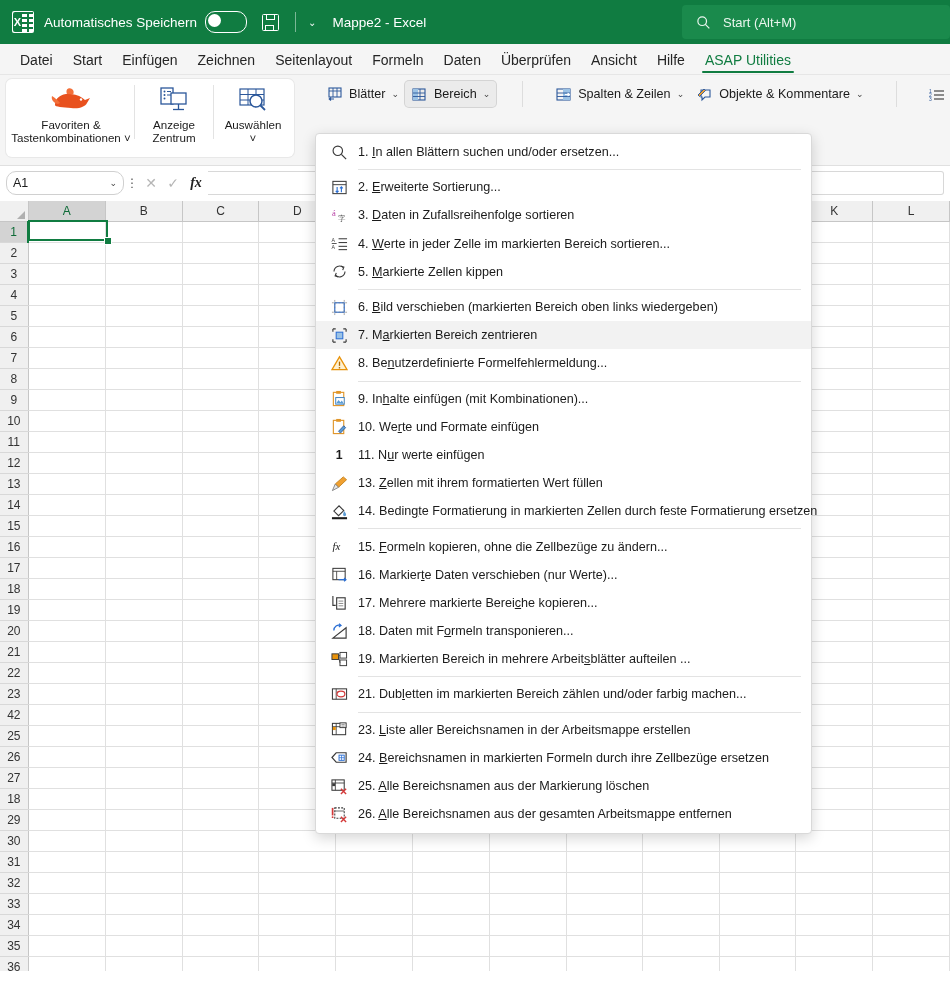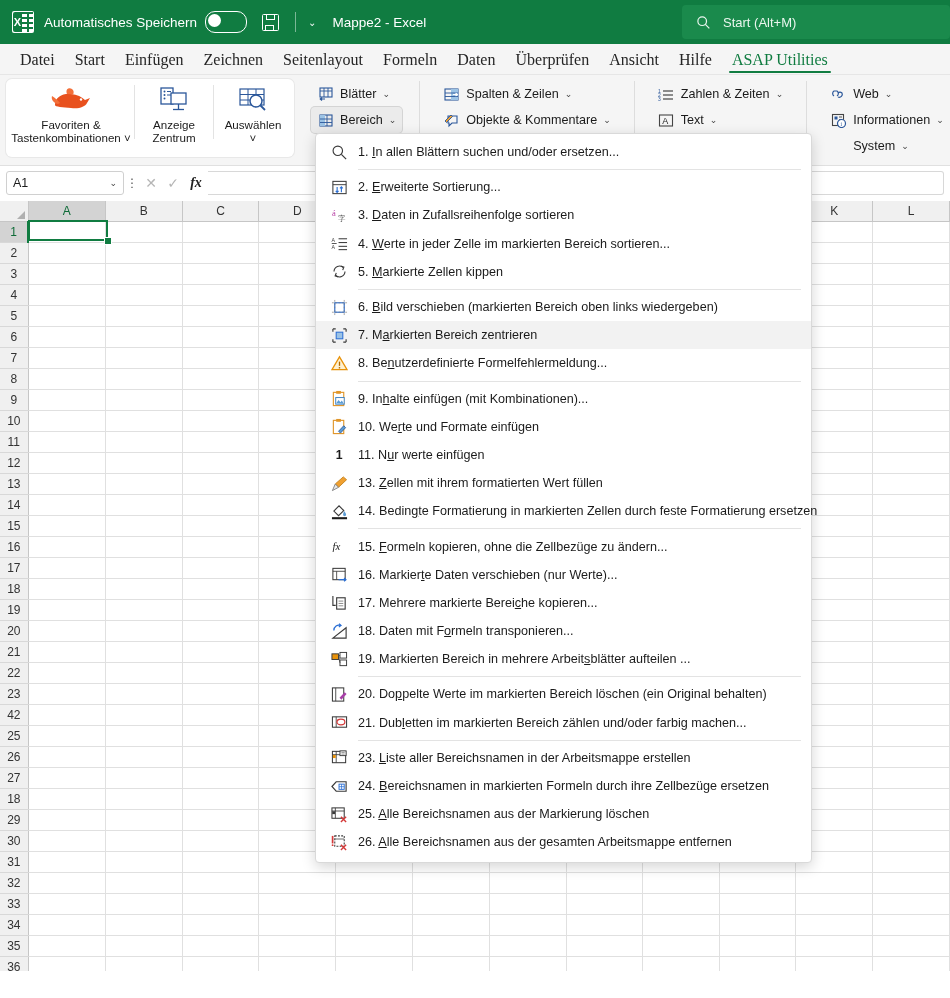--- a/index.html
+++ b/index.html
@@ -56,22 +56,22 @@
   }
   .searchbox .mag{margin-left:14px;margin-right:12px;}
   .searchbox .ph{font-size:13px;}
 
   
   .tabstrip{
     height:30px;background:#f5f5f5;display:flex;align-items:flex-end;
     padding-left:10px;border-bottom:1px solid #e6e6e6;
   }
   .tab{
-    padding:0 10px;height:28px;line-height:28px;font-size:16px;color:#252525;
-    position:relative;white-space:nowrap;cursor:default;font-family:Liberation Serif, serif;
+    padding:0 10px;height:28px;line-height:28px;font-size:14px;color:#252525;
+    position:relative;white-space:nowrap;cursor:default;
   }
   .tab.active{color:#107c41;font-weight:400;}
   .tab.active::after{
     content:"";position:absolute;left:7px;right:7px;bottom:1px;height:2.2px;
     background:#107c41;border-radius:2px;
   }
 
   
   .ribbon{
     height:90px;background:#f5f5f5;position:relative;
@@ -90,34 +90,34 @@
   .big-btn .bico{height:34px;display:flex;align-items:center;justify-content:center;}
   .big-btn .blabel{
     font-size:11.6px;text-align:center;line-height:13px;color:#1b1b1b;margin-top:1px;
   }
   .grp-div{width:1px;background:#e3e3e3;margin:6px 0 18px 0;}
   .grp-caption{
     position:absolute;bottom:2px;left:0;right:0;text-align:center;
     font-size:11px;color:#444;
   }
   .rib-cols{display:flex;align-items:flex-start;margin-top:6px;}
-  .rib-col{display:flex;flex-direction:column;padding:0 17px;}
+  .rib-col{display:flex;flex-direction:row;padding:0 26px;}
   .rib-col.bordL{border-left:1px solid #dddddd;}
   .rib-item{
     display:flex;align-items:center;height:26px;font-size:12.6px;color:#1b1b1b;
     padding:0 6px;border-radius:4px;white-space:nowrap;cursor:default;
   }
   .rib-item .mini{width:17px;height:17px;margin-right:6px;display:flex;align-items:center;justify-content:center;flex:none;}
   .rib-item .cdn{margin-left:6px;font-size:9px;color:#444;}
   .rib-item.pressed{background:#ebebeb;box-shadow:0 0 0 1px #d4d4d4;}
 
   
   .fbar{height:30px;background:#fff;display:flex;align-items:center;padding:2px 6px 3px 6px;}
   .namebox{
-    width:104px;height:22px;border:1px solid #d0d0d0;border-radius:3px;background:#fff;
+    width:104px;height:22px;border:1px solid #d0d0d0;border-radius:10px;background:#fff;
     display:flex;align-items:center;justify-content:space-between;padding:0 6px;font-size:12.5px;
   }
   .namebox .nb-chev{font-size:9px;color:#444;}
   .fb-dots{width:16px;text-align:center;color:#555;font-size:12px;}
   .fb-btn{width:22px;text-align:center;color:#b5b5b5;font-size:14px;}
   .fb-fx{width:24px;text-align:center;color:#222;font-style:italic;font-family:"Liberation Serif",serif;font-size:14px;font-weight:bold;}
   .fb-input{
     flex:1;height:22px;border:1px solid #d8d8d8;border-left:none;border-radius:0 3px 3px 0;background:#fff;
   }
 
@@ -1208,30 +1208,20 @@
             <line x1="8" y1="6" x2="9.5" y2="4.5" stroke="#3a3a3a" stroke-width=".9"></line>
             <line x1="8" y1="6" x2="9.5" y2="12.5" stroke="#3a3a3a" stroke-width=".9"></line>
           </svg>
         </span>
         <span class="mtext">19. Markierten Bereich in mehrere Arbeit<u>s</u>blätter aufteilen ...</span>
       </div>
       <div class="msep"></div>
       <div class="mi">
         <span class="micon">
           <svg width="17" height="17" viewBox="0 0 18 18">
-            <rect x="1.5" y="2" width="12" height="14" fill="none" stroke="#3a3a3a" stroke-width="1.1"></rect>
-            <line x1="5" y1="2" x2="5" y2="16" stroke="#3a3a3a" stroke-width=".9"></line>
-            <path d="M9 12.5 L14.5 6.5 L16.5 8.5 L11 14.5 Z" fill="#a83fa8"></path>
-          </svg>
-        </span>
-        <span class="mtext">20. Do<u>p</u>pelte Werte im markierten Bereich löschen (ein Original behalten)</span>
-      </div>
-      <div class="mi">
-        <span class="micon">
-          <svg width="17" height="17" viewBox="0 0 18 18">
             <rect x="1.5" y="3" width="15" height="11" fill="none" stroke="#3a3a3a" stroke-width="1.1"></rect>
             <line x1="5.5" y1="3" x2="5.5" y2="14" stroke="#3a3a3a" stroke-width=".9"></line>
             <ellipse cx="10.5" cy="8.5" rx="4.2" ry="3" fill="none" stroke="#d43a3a" stroke-width="1.3"></ellipse>
           </svg>
         </span>
         <span class="mtext">21. Dub<u>l</u>etten im markierten Bereich zählen und/oder farbig machen...</span>
       </div>
       <div class="msep"></div>
       <div class="mi">
         <span class="micon">

